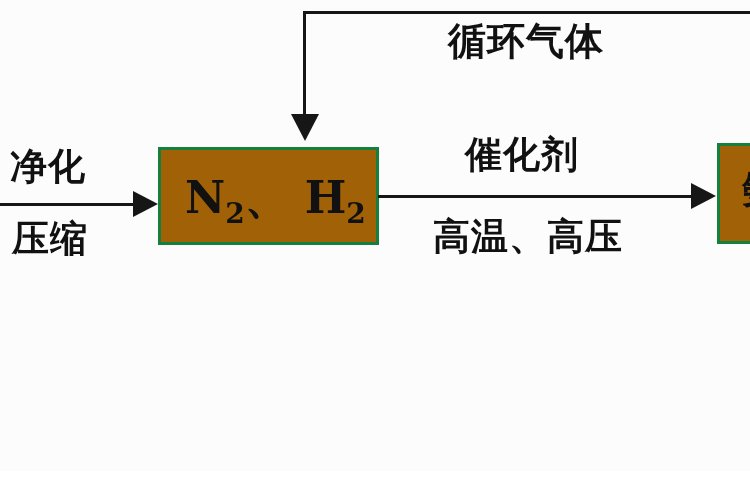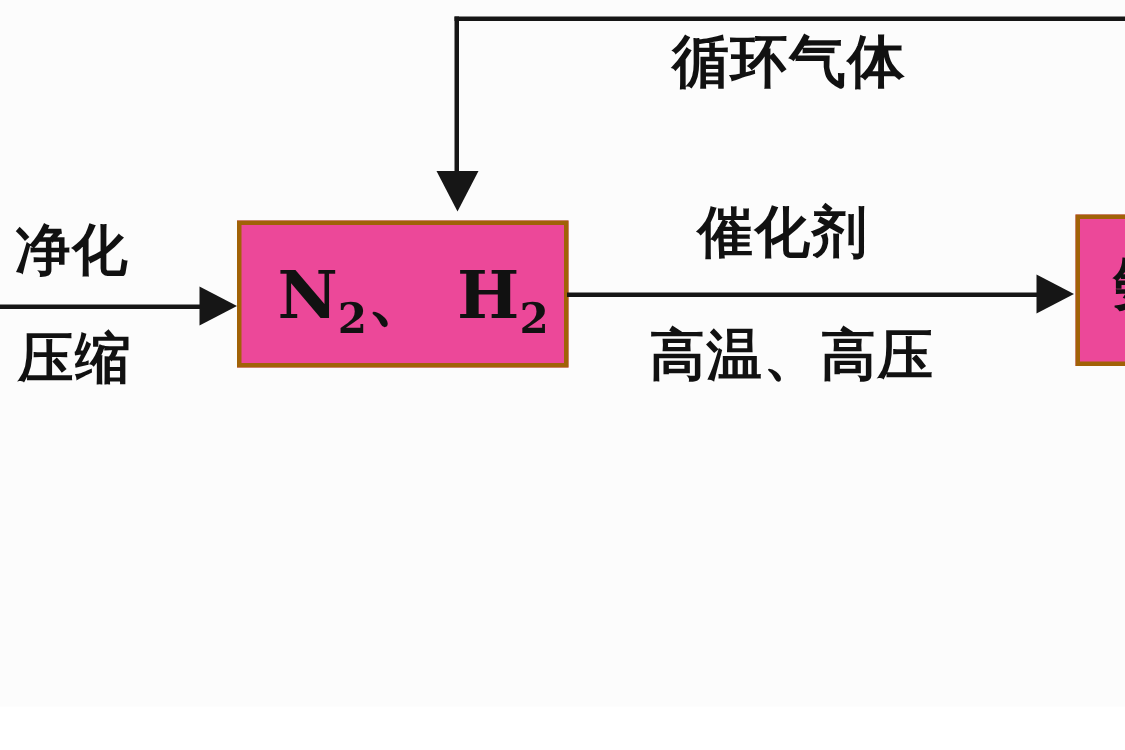--- a/index.html
+++ b/index.html
@@ -42,22 +42,22 @@
     border-bottom: 13px solid transparent;
     border-left: 25px solid #161616;
   }
   #recycle-arrowhead { left: 291px; top: 114px; }
   #feed-arrowhead    { left: 133px; top: 191px; }
   #reaction-arrowhead{ left: 691px; top: 183px; }
 
   
   .node-box {
     position: absolute;
-    border: 3px solid #a16207;
-    background: #ec4899;
+    border: 3px solid #15803d;
+    background: #a16207;
     box-sizing: border-box;
   }
   #reactants-box { left: 158px; top: 147px; width: 221px; height: 98px; }
   #product-box   { left: 717px; top: 143px; width: 90px;  height: 101px; }
 
   
   .cn-label {
     position: absolute;
     color: #111;
     font-size: 37px;

